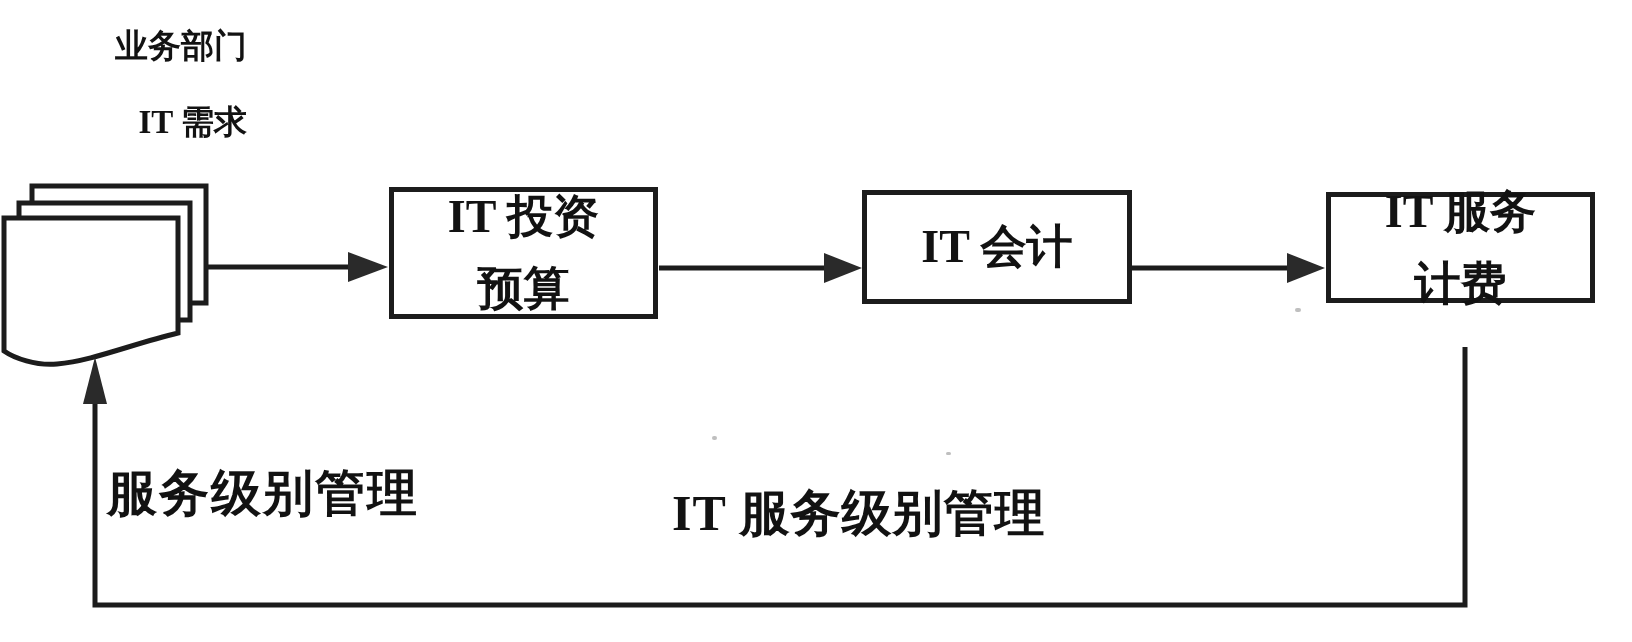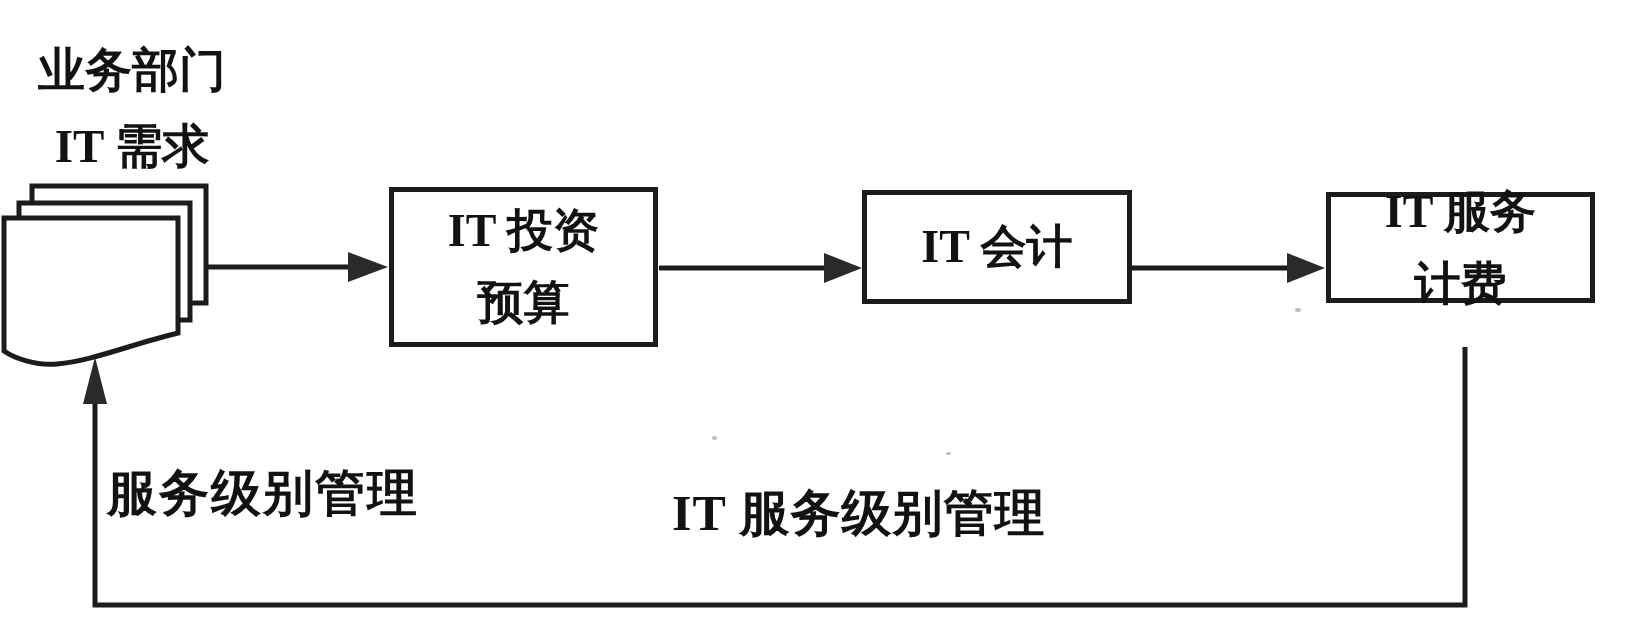--- a/index.html
+++ b/index.html
@@ -24,43 +24,43 @@
     height: 642px;
   }
   .txt {
     position: absolute;
     font-weight: 700;
     color: #121212;
     white-space: nowrap;
   }
   .source-label {
     left: 17px;
-    top: 32px;
+    top: 8px;
     width: 230px;
-    text-align: center;
-    font-size: 47px;
+    text-align: right;
+    font-size: 33px;
     line-height: 76px;
   }
   .source-label span { display: block; }
   .process-box {
     position: absolute;
     box-sizing: border-box;
     border: 5px solid #1c1c1c;
     background: #ffffff;
     display: flex;
     flex-direction: column;
     align-items: center;
     justify-content: center;
     font-weight: 700;
     font-size: 46px;
     line-height: 72px;
     text-align: center;
   }
   .process-box span { display: block; }
-  .box-budget     { left: 389px;  top: 187px; width: 269px; height: 160px; }
+  .box-budget     { left: 389px;  top: 187px; width: 269px; height: 132px; }
   .box-accounting { left: 862px;  top: 190px; width: 270px; height: 114px; }
   .box-billing    { left: 1326px; top: 192px; width: 269px; height: 111px; }
   .feedback-label {
     left: 107px;
     top: 460px;
     font-size: 50px;
     letter-spacing: 2px;
   }
   .caption {
     left: 672px;

